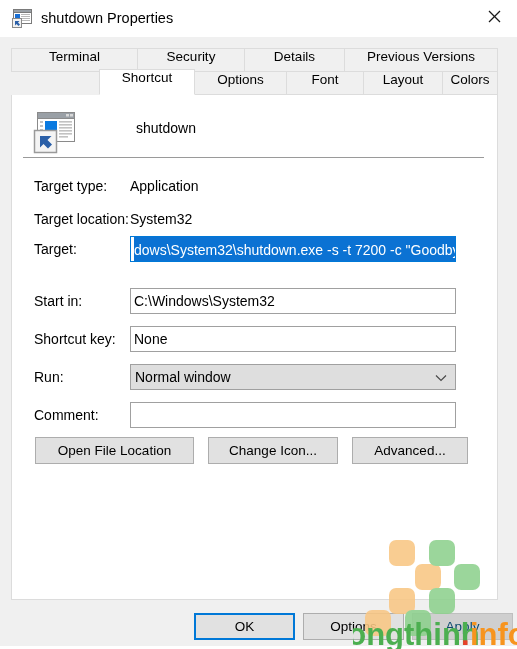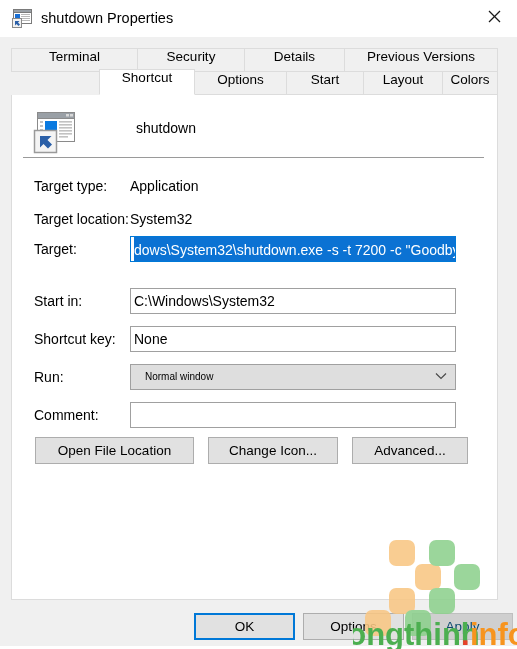--- a/index.html
+++ b/index.html
@@ -189,24 +189,24 @@
   
   .form-combo {
     position: absolute;
     left: 118px;
     top: 0;
     width: 326px;
     height: 26px;
     box-sizing: border-box;
     background: #dedede;
     border: 1px solid #a0a0a0;
-    font-size: 10px;
+    font-size: 14px;
     color: #000;
     line-height: 24px;
-    padding: 0 14px;
+    padding: 0 4px;
     cursor: default;
   }
   .combo-arrow {
     position: absolute;
     right: 8px;
     top: 50%;
     transform: translateY(-50%);
     pointer-events: none;
   }
 
@@ -332,21 +332,21 @@
       <div class="tab" style="left:0px; width:99px;margin-top:24px;">
         <span>General</span>
       </div>
       <div class="tab active" style="left:88px; width:96px;">
         <span>Shortcut</span>
       </div>
       <div class="tab" style="left:183px; width:93px;">
         <span>Options</span>
       </div>
       <div class="tab" style="left:275px; width:78px;">
-        <span>Start</span>
+        <span>Font</span>
       </div>
       <div class="tab" style="left:352px; width:80px;">
         <span>Layout</span>
       </div>
       <div class="tab" style="left:431px; width:56px;">
         <span>Colors</span>
       </div>
     </div>
   </div>
 

